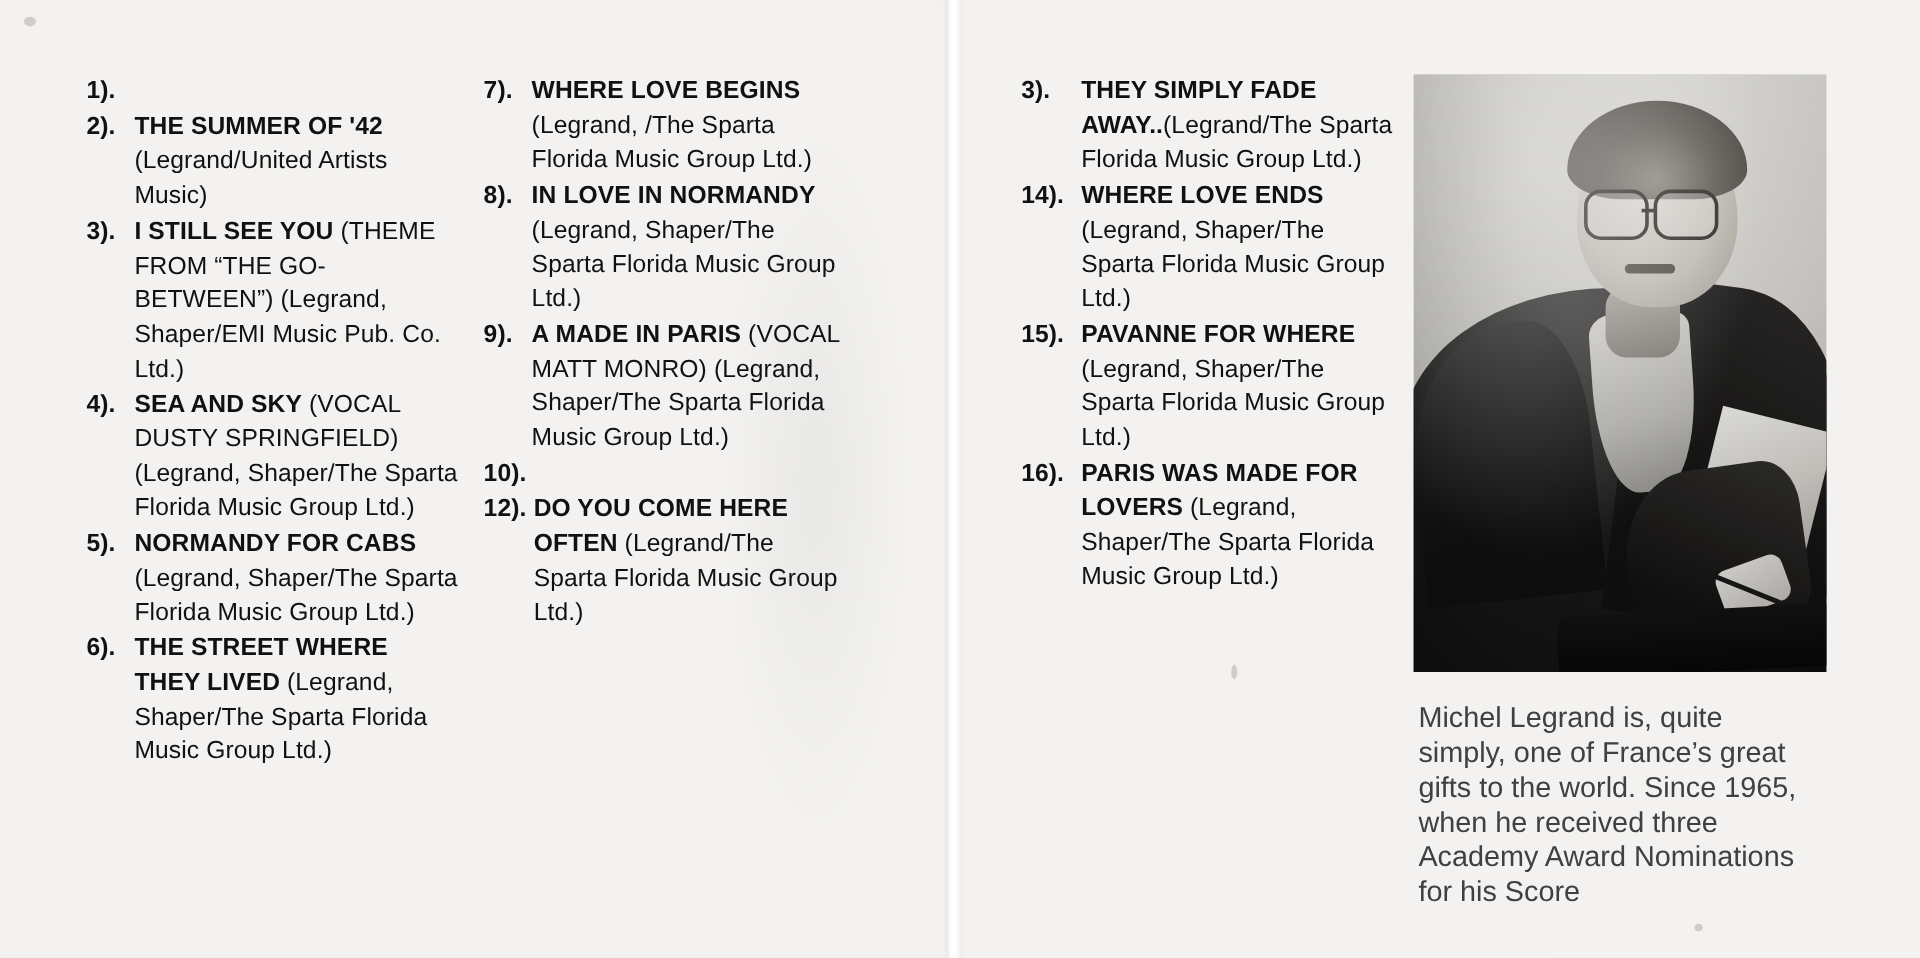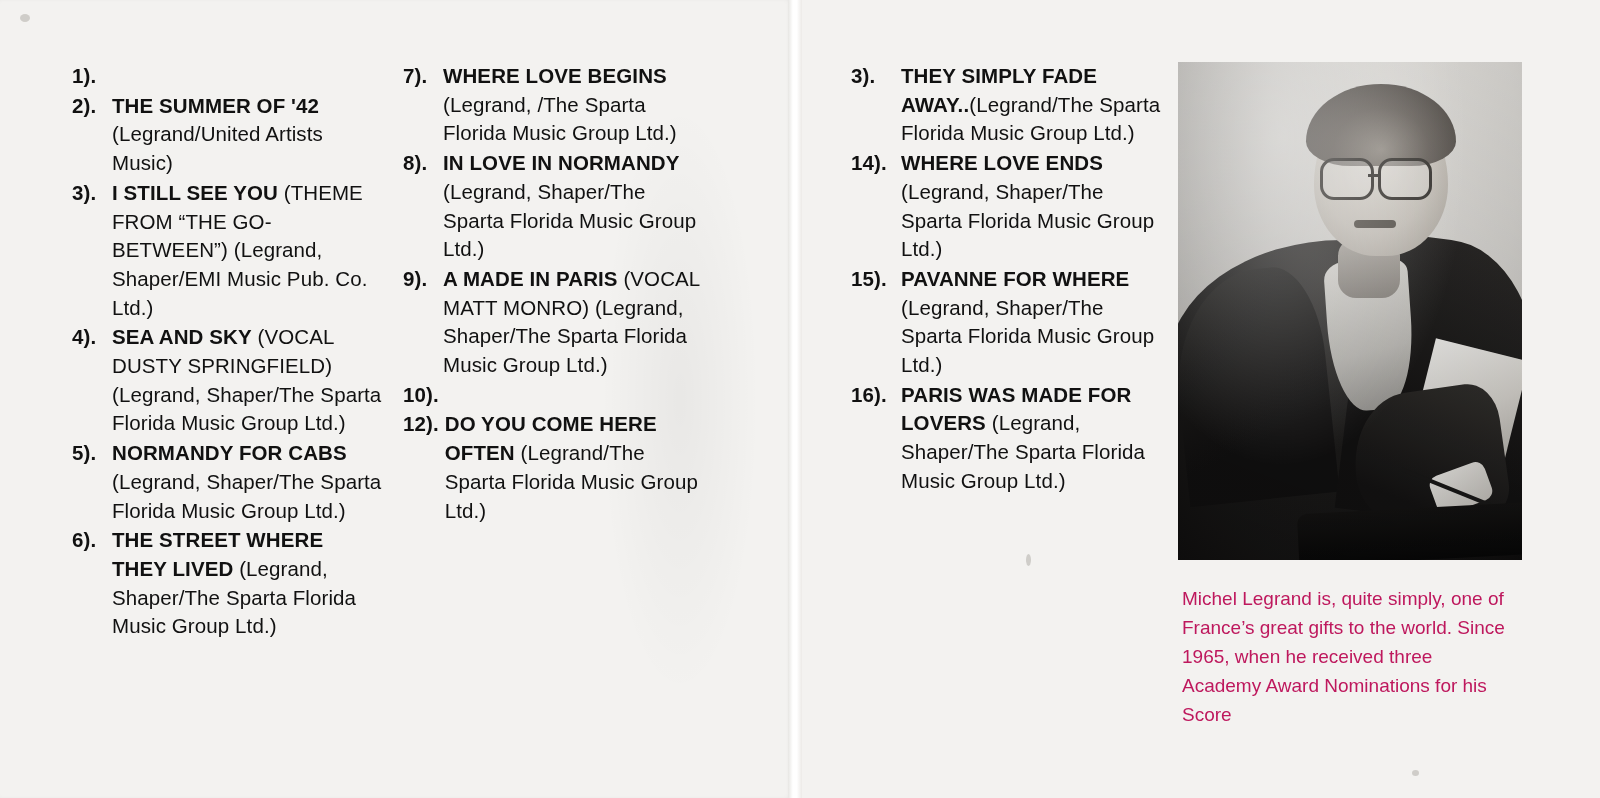--- a/index.html
+++ b/index.html
@@ -263,23 +263,23 @@
     background: linear-gradient(180deg, #141312 0%, #070707 100%);
     border-radius: 10px 0 0 0;
     transform: rotate(-3deg);
   }
 
   .bio {
     position: absolute;
     left: 1182px;
     top: 584px;
     width: 330px;
-    font-size: 19px;
+    font-size: 24px;
     line-height: 29px;
-    color: #be185d;
+    color: #404040;
   }
 
   .speck {
     position: absolute;
     background: #cfcdc9;
     border-radius: 50%;
     pointer-events: none;
   }
 </style>
 </head>

